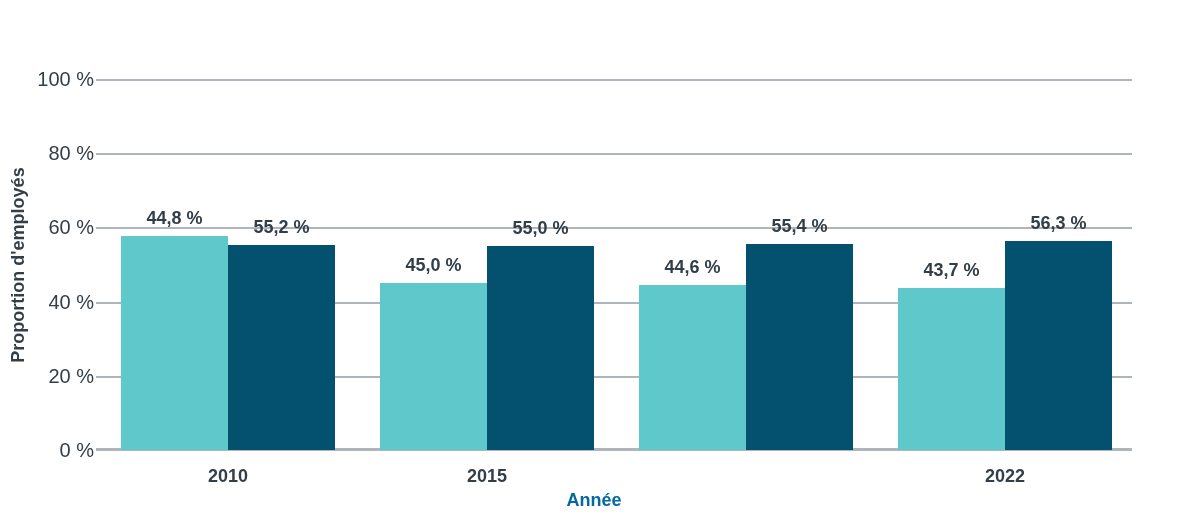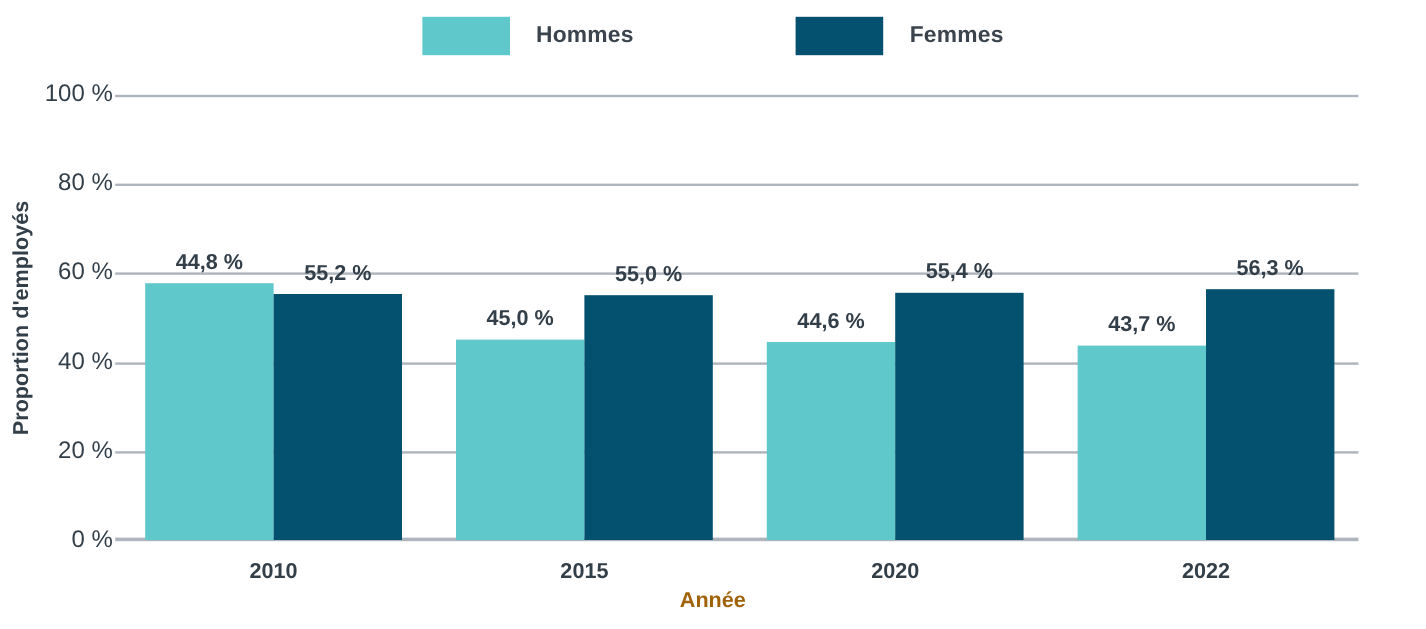--- a/index.html
+++ b/index.html
@@ -143,38 +143,28 @@
     color: #323E48;
   }
   #xlabel {
     position: absolute;
     top: 490px;
     left: 0;
     width: 1188px;
     text-align: center;
     font-size: 18px;
     font-weight: bold;
-    color: #a16207;
+    color: #0369a1;
   }
 </style>
 </head>
 <body>
 
 <div id="chart-root">
 
-  <div id="legend">
-    <div class="legend-entry">
-      <span class="legend-swatch" style="background: rgb(95, 200, 203);"></span>
-      <span class="legend-label">Hommes</span>
-    </div>
-    <div class="legend-entry">
-      <span class="legend-swatch" style="background: rgb(4, 80, 111);"></span>
-      <span class="legend-label">Femmes</span>
-    </div>
-  </div>
 
   <div id="plot">
 
     <div id="ylabel">Proportion d'employés</div>
 
     <div id="ytick-wrap">
       <div class="gridline" style="top:0px"></div>
       <div class="ytick-label" style="top:0px">100 %</div>
 
       <div class="gridline" style="top:74.2px"></div>
@@ -226,18 +216,17 @@
       </div>
       <div class="bar women" style="height: 208.873px; background: rgb(4, 80, 111);">
         <span class="bar-label">56,3 %</span>
       </div>
     </div>
 
   </div>
 
   <div class="xtick-label" style="left:118px">2010</div>
   <div class="xtick-label" style="left:377px">2015</div>
-  <div class="xtick-label" style="left:636px">2020</div>
   <div class="xtick-label" style="left:895px">2022</div>
 
   <div id="xlabel">Année</div>
 
 </div>
 
 </body></html>

